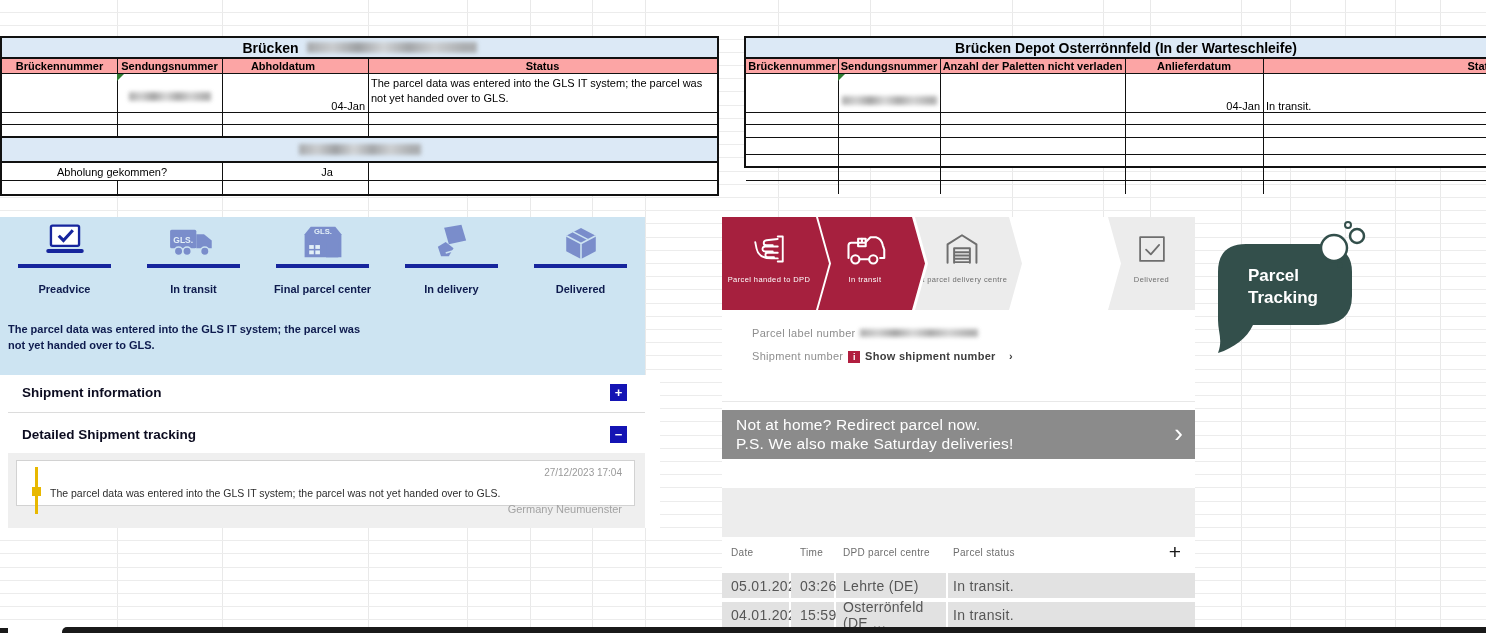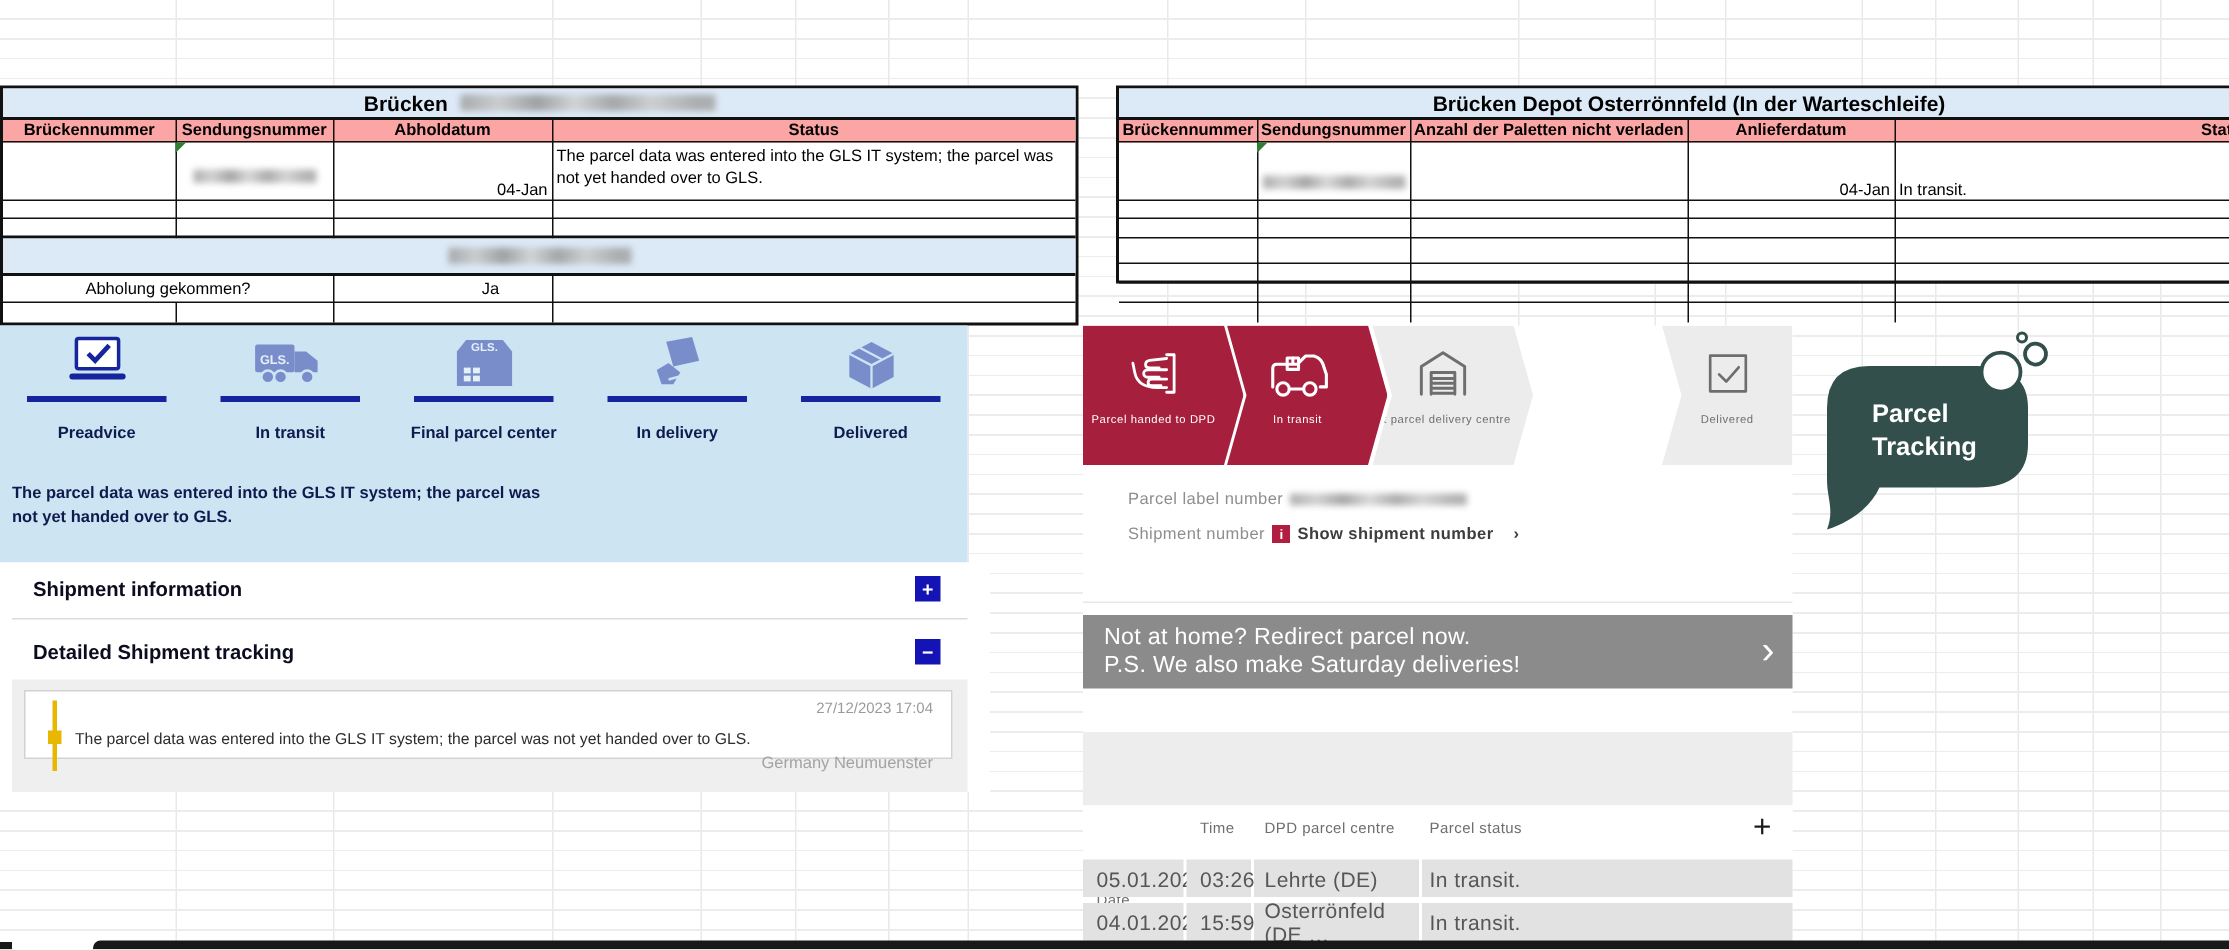--- a/index.html
+++ b/index.html
@@ -16,21 +16,21 @@
       linear-gradient(#e9e9e9,#e9e9e9),linear-gradient(#e9e9e9,#e9e9e9),linear-gradient(#e9e9e9,#e9e9e9),
       linear-gradient(#e9e9e9,#e9e9e9),linear-gradient(#e9e9e9,#e9e9e9),linear-gradient(#e9e9e9,#e9e9e9),
       linear-gradient(#e9e9e9,#e9e9e9),linear-gradient(#e9e9e9,#e9e9e9);
     background-repeat:repeat, no-repeat,no-repeat,no-repeat,no-repeat,no-repeat,no-repeat,no-repeat,no-repeat,
       no-repeat,no-repeat,no-repeat,no-repeat,no-repeat,no-repeat,no-repeat,no-repeat,no-repeat;
     background-size:auto, 1px 633px,1px 633px,1px 633px,1px 633px,1px 633px,1px 633px,1px 633px,1px 633px,
       1px 633px,1px 633px,1px 633px,1px 633px,1px 633px,1px 633px,1px 633px,1px 633px,1px 633px;
     background-position:0 0, 117px 0,222px 0,368px 0,467px 0,530px 0,592px 0,645px 0,778px 0,
       870px 0,1012px 0,1150px 0,1290px 0,1345px 0,1395px 0,1440px 0,1241px 0,1103px 0;}
   
-  .xl{box-sizing:border-box;border:2px solid #111;background:#fff;margin-top:21px;}
+  .xl{box-sizing:border-box;border:2px solid #111;background:#fff;}
   .xl-row{position:absolute;left:0;right:0;box-sizing:border-box;}
   .xl-title{background:#dce9f6;border-bottom:2px solid #111;display:flex;align-items:center;justify-content:center;
             font-weight:bold;font-size:14px;color:#000;}
   .xl-head{background:#fca5a5;border-bottom:1px solid #111;}
   .xl-cellh{position:absolute;top:0;bottom:0;display:flex;align-items:center;justify-content:center;
             font-weight:bold;font-size:11px;color:#000;box-sizing:border-box;}
   .vline{position:absolute;width:1px;background:#111;}
   .blur-chip{display:inline-block;border-radius:1px;filter:blur(2px);opacity:.8;
     background:linear-gradient(90deg,#9a9a9a,#c6c6c6 15%,#8f8f8f 30%,#cfcfcf 45%,#969696 60%,#c9c9c9 75%,#a0a0a0 92%);}
   .tri{position:absolute;top:0;left:0;width:0;height:0;border-top:7px solid #2e7d32;border-right:7px solid transparent;}
@@ -76,21 +76,21 @@
   <div class="grid-bg"></div>
 
   <div class="abs xl" style="left:0;top:36px;width:719px;height:160px;">
     <div class="xl-row xl-title" style="top:0;height:21px;">
       <span>Brücken</span>
       <span class="blur-chip" style="width:170px;height:11px;margin-left:8px;"></span>
     </div>
     <div class="xl-row xl-head" style="top:21px;height:15px;">
       <div class="xl-cellh" style="left:0;width:115px;">Brückennummer</div>
       <div class="xl-cellh" style="left:115px;width:105px;">Sendungsnummer</div>
-      <div class="xl-cellh" style="left:220px;width:146px;">Abholdatum</div>
+      <div class="xl-cellh" style="left:208px;width:146px;">Abholdatum</div>
       <div class="xl-cellh" style="left:366px;width:349px;">Status</div>
     </div>
 
     <div class="vline" style="left:115px;top:21px;height:79px;"></div>
     <div class="vline" style="left:220px;top:21px;height:79px;"></div>
     <div class="vline" style="left:366px;top:21px;height:79px;"></div>
     <div class="vline" style="left:220px;top:125px;height:31px;"></div>
     <div class="vline" style="left:366px;top:125px;height:31px;"></div>
     <div class="vline" style="left:115px;top:143px;height:13px;"></div>
 
@@ -293,21 +293,21 @@
     <div class="banner">
       <div class="banner-line" style="top:6px;">Not at home? Redirect parcel now.</div>
       <div class="banner-line" style="top:25px;">P.S. We also make Saturday deliveries!</div>
       <div class="abs" style="right:12px;top:8px;font-size:26px;font-weight:300;">›</div>
     </div>
 
     <div class="ds-strip">
       
     </div>
     <div class="abs" style="left:0;top:320px;width:473px;height:34px;background:#fff;">
-      <div class="ds-h" style="left:9px;top:10px;margin-top:48px;">Date</div>
+      <div class="ds-h" style="left:9px;top:10px;">Date</div>
       <div class="ds-h" style="left:78px;top:10px;">Time</div>
       <div class="ds-h" style="left:121px;top:10px;">DPD parcel centre</div>
       <div class="ds-h" style="left:231px;top:10px;">Parcel status</div>
       <div class="abs" style="right:14px;top:3px;font-size:21px;color:#1a1a1a;cursor:pointer;">+</div>
     </div>
 
     <div>
       <div class="ds-row-cell" style="left:0;top:356px;width:67px;padding-left:9px;">05.01.2024</div>
       <div class="ds-row-cell" style="left:69px;top:356px;width:43px;padding-left:9px;">03:26</div>
       <div class="ds-row-cell" style="left:114px;top:356px;width:110px;padding-left:7px;">Lehrte (DE)</div>

